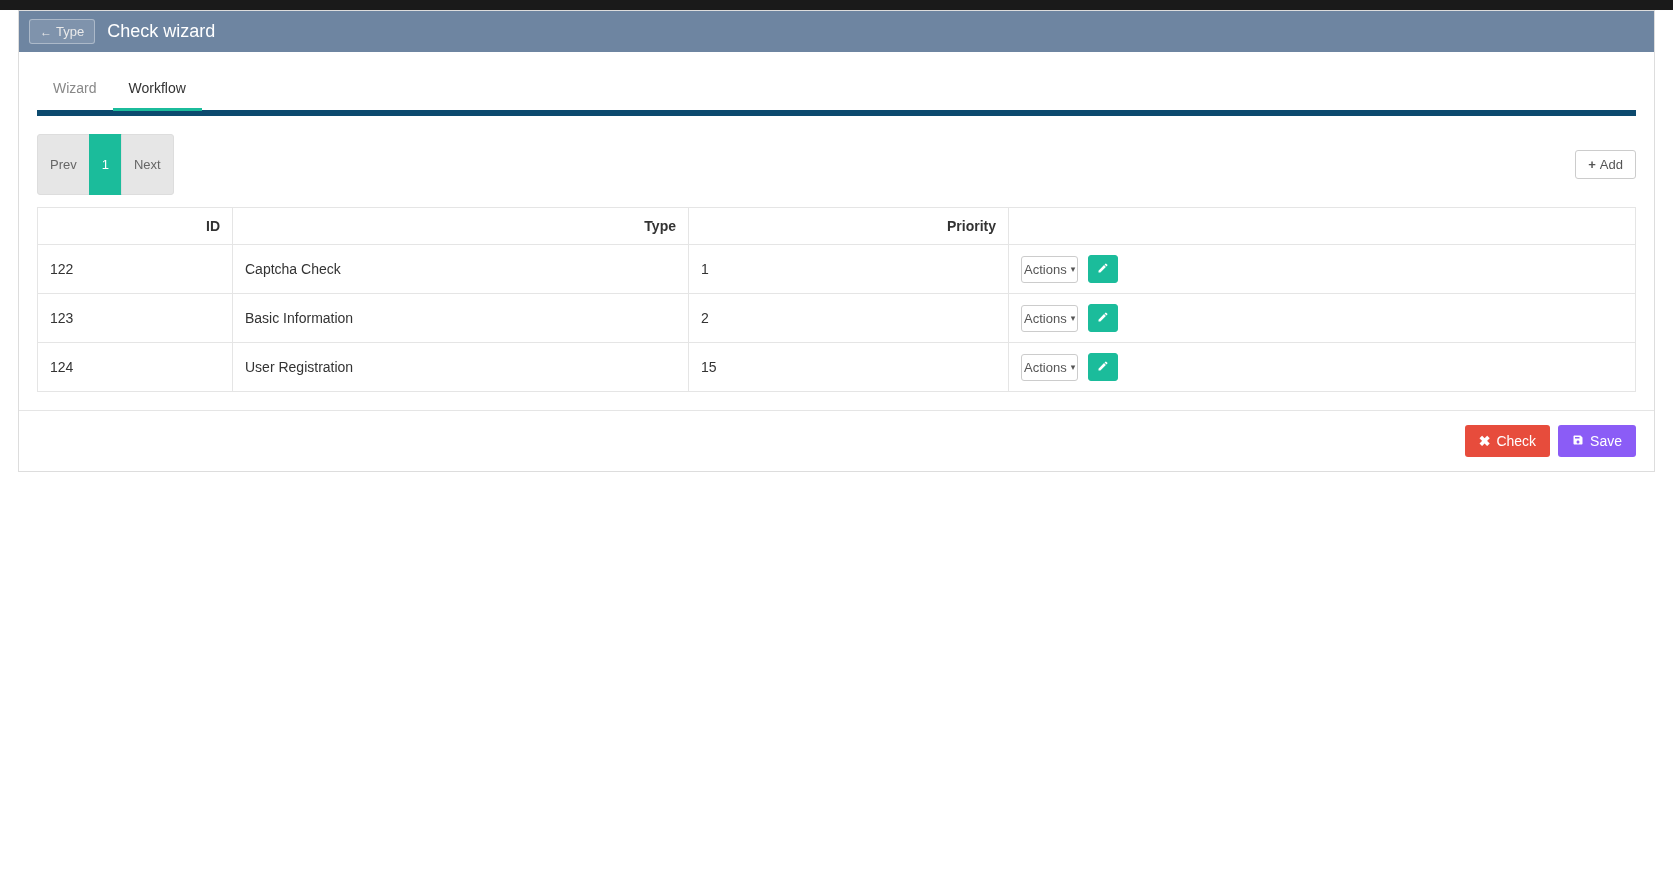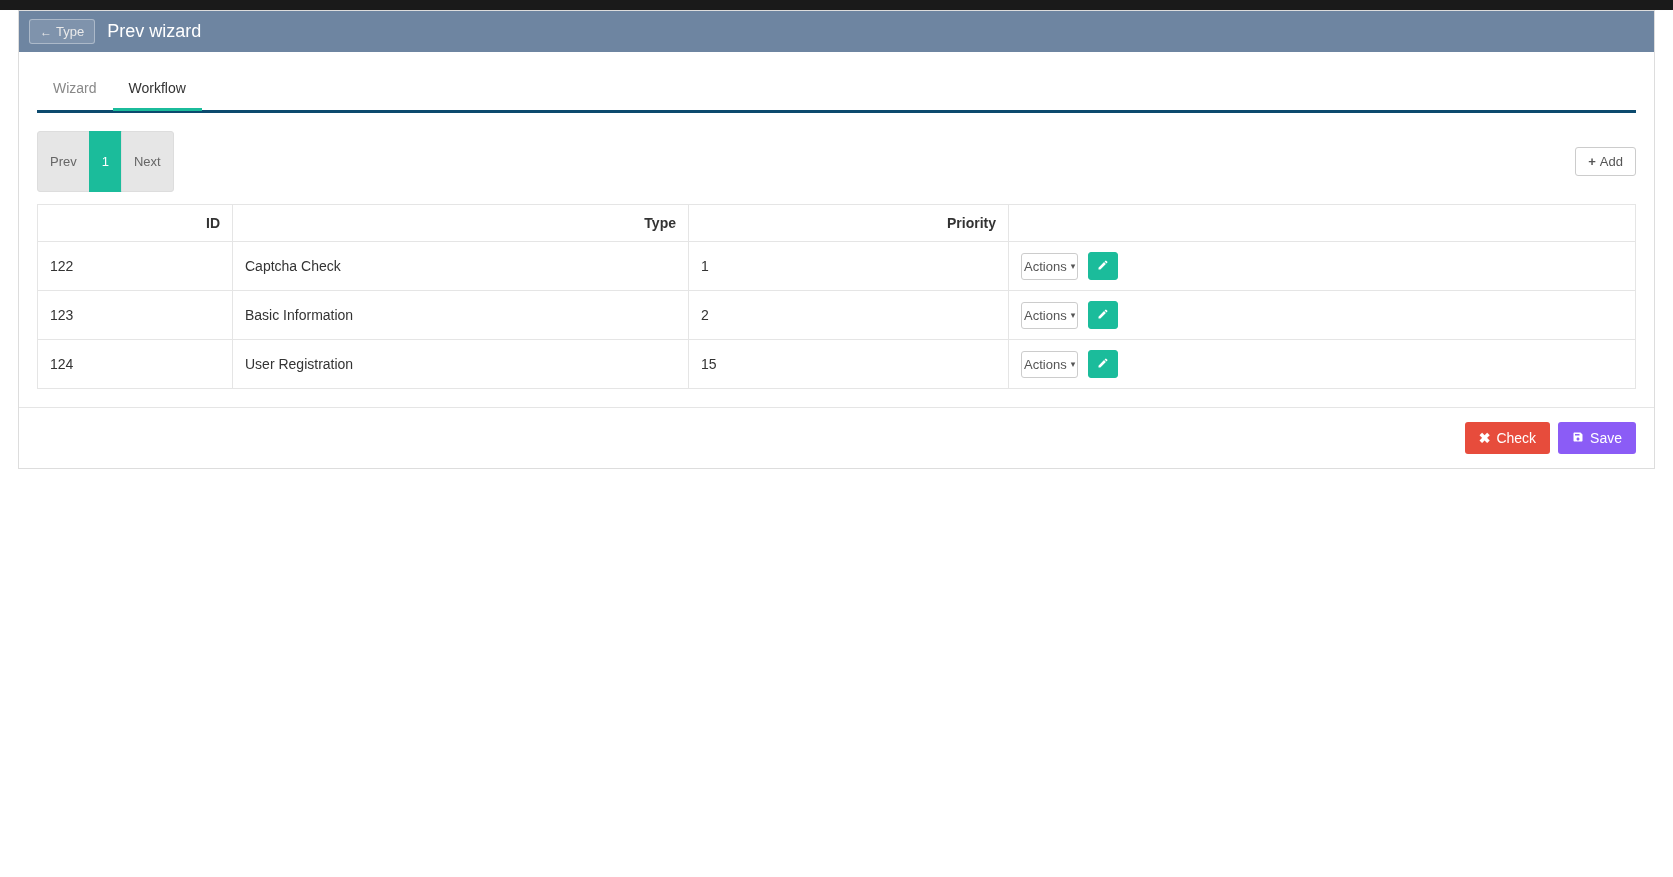--- a/index.html
+++ b/index.html
@@ -47,21 +47,21 @@
       font-size: 12px;
     }
     .page-title {
       font-size: 18px;
       font-weight: 400;
     }
     .content {
       padding: 18px;
     }
     .tabs {
-      border-bottom: 3px solid #0c4a6e;
+      border-bottom: 6px solid #0c4a6e;
       display: flex;
       gap: 0;
       margin-bottom: 18px;
     }
     .tab {
       padding: 10px 16px 12px;
       color: #888;
       cursor: pointer;
       font-size: 14px;
       border-bottom: 3px solid transparent;
@@ -203,21 +203,21 @@
 
 <div class="top-bar"></div>
 
 <div class="page-wrap">
 
   <div class="header">
     <button class="back-btn">
       <span class="arrow">←</span>
       <span>Type</span>
     </button>
-    <div class="page-title">Prev wizard</div>
+    <div class="page-title">Check wizard</div>
   </div>
 
   <div class="content">
 
     <div class="tabs">
       <div class="tab">Wizard</div>
       <div class="tab active">Workflow</div>
     </div>
 
     <div class="toolbar">

